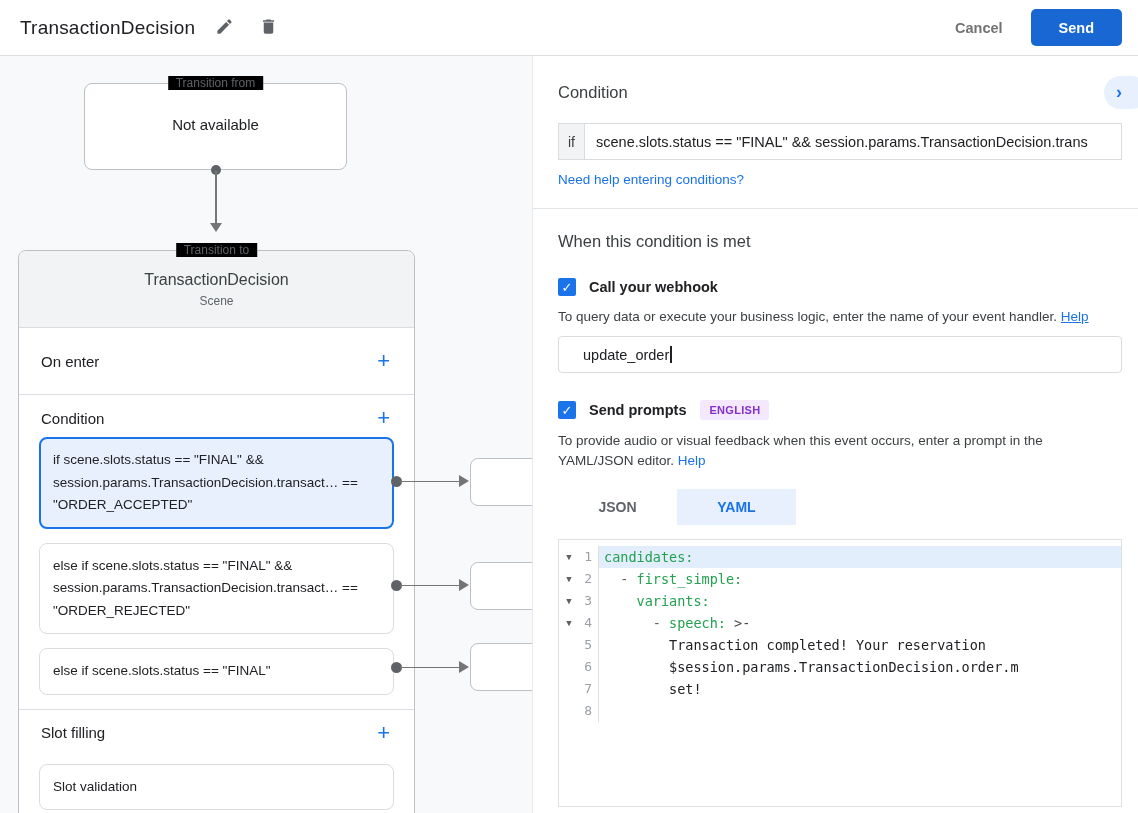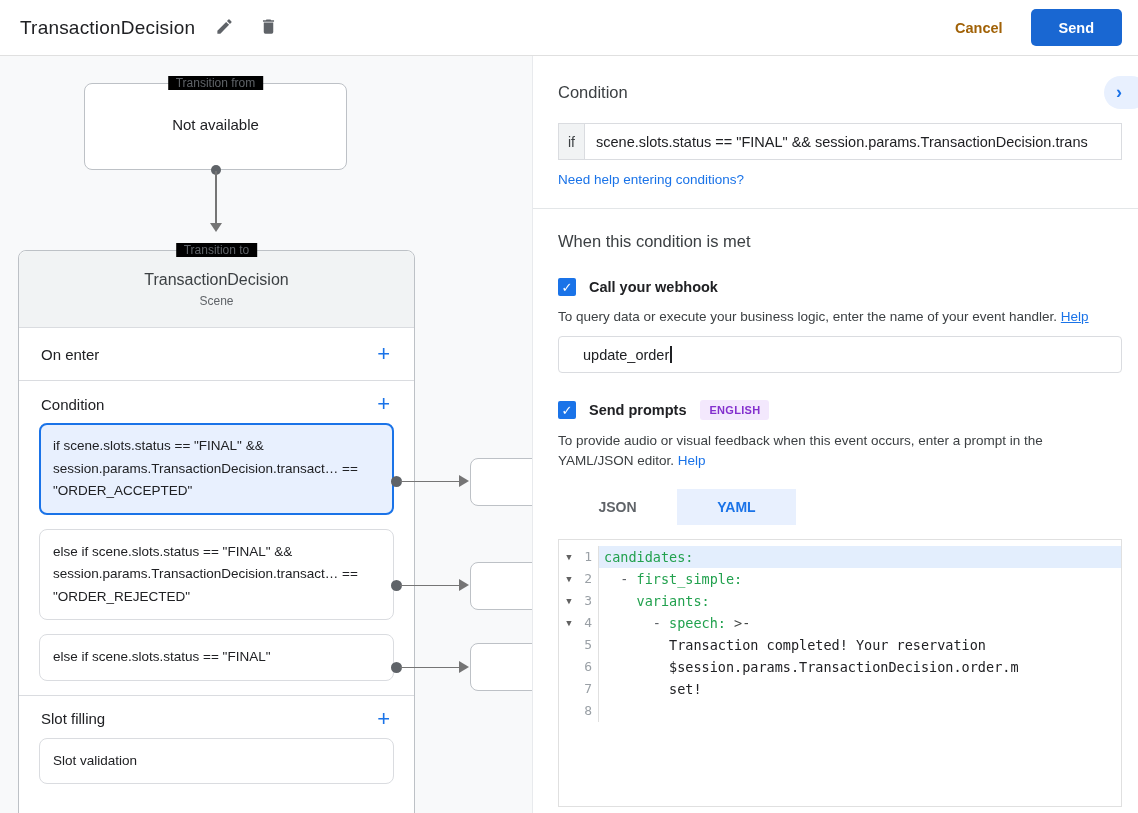--- a/index.html
+++ b/index.html
@@ -8,21 +8,21 @@
 
   
   .appbar { height:56px; background:#fff; border-bottom:1px solid #e0e0e0;
     display:flex; align-items:center; justify-content:space-between; padding:0 16px 0 20px; }
   .appbar-left { display:flex; align-items:center; gap:14px; }
   .page-title { font-size:19px; font-weight:400; color:#202124; letter-spacing:.2px; }
   .icon-btn { background:none; border:none; cursor:pointer; width:30px; height:30px;
     display:flex; align-items:center; justify-content:center; }
   .icon-btn svg { fill:#5f6368; }
   .appbar-right { display:flex; align-items:center; gap:28px; }
-  .btn-text { background:none; border:none; color:#a16207; font-size:14.5px; font-weight:600;
+  .btn-text { background:none; border:none; color:#737373; font-size:14.5px; font-weight:600;
     cursor:pointer; font-family:inherit; }
   .btn-primary { background:#1967d2; color:#fff; border:none; border-radius:5px;
     height:37px; padding:0 28px; font-size:14.5px; font-weight:600; cursor:pointer; font-family:inherit; }
 
   
   .main { display:flex; height:757px; }
   .canvas { position:relative; width:533px; background:#f8f9fa; overflow:hidden; flex:none;
     border-right:1px solid #e8eaed; }
   .panel { flex:1; background:#fff; overflow:hidden; position:relative; }
 
@@ -41,33 +41,33 @@
   .varrow .head { position:absolute; left:0; top:58px; width:0; height:0;
     border-left:6px solid transparent; border-right:6px solid transparent; border-top:9px solid #757575; }
 
   
   .tto { position:absolute; left:18px; top:194px; width:397px; height:640px;
     background:#fff; border:1px solid #bdc1c6; border-radius:8px 8px 0 0; }
   .tto-header { height:77px; background:#f1f3f4; border-bottom:1px solid #dadce0;
     border-radius:8px 8px 0 0; text-align:center; }
   .tto-title { padding-top:20px; font-size:16px; color:#3c4043; }
   .tto-sub { margin-top:5px; font-size:12px; color:#5f6368; }
-  .row-onenter { height:53px; display:flex; align-items:center; justify-content:space-between;
+  .row-onenter { height:67px; display:flex; align-items:center; justify-content:space-between;
     padding:0 24px 0 22px; border-bottom:1px solid #dadce0; }
   .sec-label { font-size:15px; color:#202124; }
   .plus { color:#1a73e8; font-size:22px; font-weight:400; line-height:20px; cursor:pointer;
     background:none; border:none; font-family:inherit; }
   .sec-head { display:flex; align-items:center; justify-content:space-between;
     padding:13px 24px 9px 22px; }
   .cond-card { margin:0 20px 14px 20px; background:#fff; border:1px solid #dadce0;
     border-radius:8px; padding:11px 13px; font-size:13.5px; line-height:22.5px; color:#202124;
     cursor:pointer; }
   .cond-card.selected { background:#e8f0fe; border:2px solid #1a73e8; padding:10px 12px; }
   .sec-divider { border-top:1px solid #dadce0; margin-top:9px; }
-  .slot-card { margin:0 20px; background:#fff; border:1px solid #dadce0; border-radius:8px;
+  .slot-card { margin:12px 20px; background:#fff; border:1px solid #dadce0; border-radius:8px;
     padding:11px 13px; font-size:13.5px; line-height:22.5px; cursor:pointer; }
 
   
   .connector { position:absolute; left:391px; width:80px; height:12px; }
   .connector .dot { position:absolute; left:0; top:0; width:11px; height:11px; border-radius:50%; background:#5f6368; }
   .connector .line { position:absolute; left:9px; top:4.6px; height:1.6px; width:60px; background:#757575; }
   .connector .head { position:absolute; left:68px; top:-1px; width:0; height:0;
     border-top:6.5px solid transparent; border-bottom:6.5px solid transparent; border-left:10px solid #757575; }
   .c1 { top:420px; } .c2 { top:524px; } .c3 { top:606px; }
   .target-box { position:absolute; left:470px; width:80px; height:48px;

